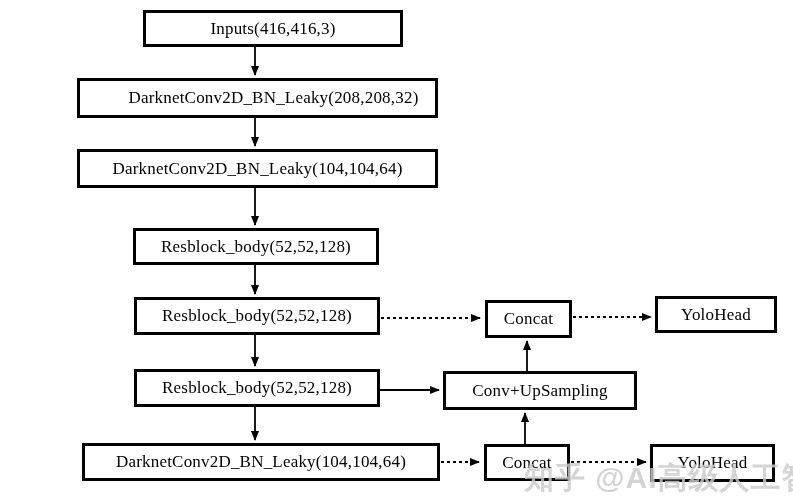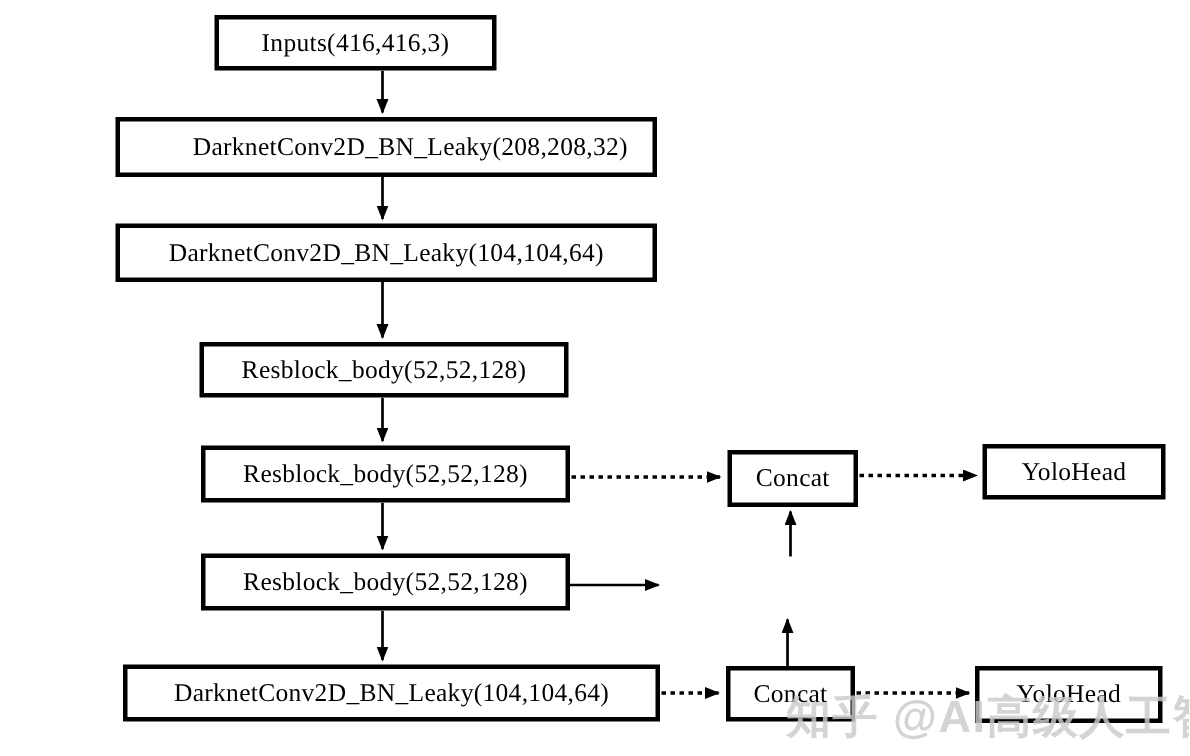--- a/index.html
+++ b/index.html
@@ -75,21 +75,21 @@
     <line x1="380" y1="390" x2="439" y2="390" stroke="#000" stroke-width="1.8" marker-end="url(#ah)"></line>
     <line x1="527" y1="371" x2="527" y2="341" stroke="#000" stroke-width="1.8" marker-end="url(#ah)"></line>
     <line x1="525" y1="444" x2="525" y2="413" stroke="#000" stroke-width="1.8" marker-end="url(#ah)"></line>
 
     <line x1="381" y1="318" x2="480" y2="318" stroke="#000" stroke-width="2.2" stroke-dasharray="3 3" marker-end="url(#ah)"></line>
     <line x1="573" y1="317" x2="651" y2="317" stroke="#000" stroke-width="2.2" stroke-dasharray="3 3" marker-end="url(#ah)"></line>
     <line x1="441" y1="462" x2="479" y2="462" stroke="#000" stroke-width="2.2" stroke-dasharray="3 3" marker-end="url(#ah)"></line>
     <line x1="571" y1="462" x2="646" y2="462" stroke="#000" stroke-width="2.2" stroke-dasharray="3 3" marker-end="url(#ah)"></line>
   </svg>
 
-  <div class="node" style="left:143px; top:10px;  width:188px; height:37px;">
+  <div class="node" style="left:143px; top:10px;  width:260px; height:37px;">
     <span>Inputs(416,416,3)</span>
   </div>
 
   <div class="node" style="left:77px;  top:78px;  width:361px; height:40px;padding-left:32px;">
     <span>DarknetConv2D_BN_Leaky(208,208,32)</span>
   </div>
 
   <div class="node" style="left:77px;  top:149px; width:361px; height:39px;">
     <span>DarknetConv2D_BN_Leaky(104,104,64)</span>
   </div>
@@ -111,20 +111,23 @@
   </div>
 
   <div class="node" style="left:485px; top:300px; width:87px;  height:38px;">
     <span>Concat</span>
   </div>
 
   <div class="node" style="left:655px; top:296px; width:122px; height:37px;">
     <span>YoloHead</span>
   </div>
 
+  <div class="node" style="left:443px; top:371px; width:194px; height:39px;">
+    <span>Conv+UpSampling</span>
+  </div>
 
   <div class="node" style="left:484px; top:444px; width:86px;  height:37px;">
     <span>Concat</span>
   </div>
 
   <div class="node" style="left:650px; top:444px; width:125px; height:38px;">
     <span>YoloHead</span>
   </div>
 
   <div class="watermark">知乎 @AI高级人工智能</div>

